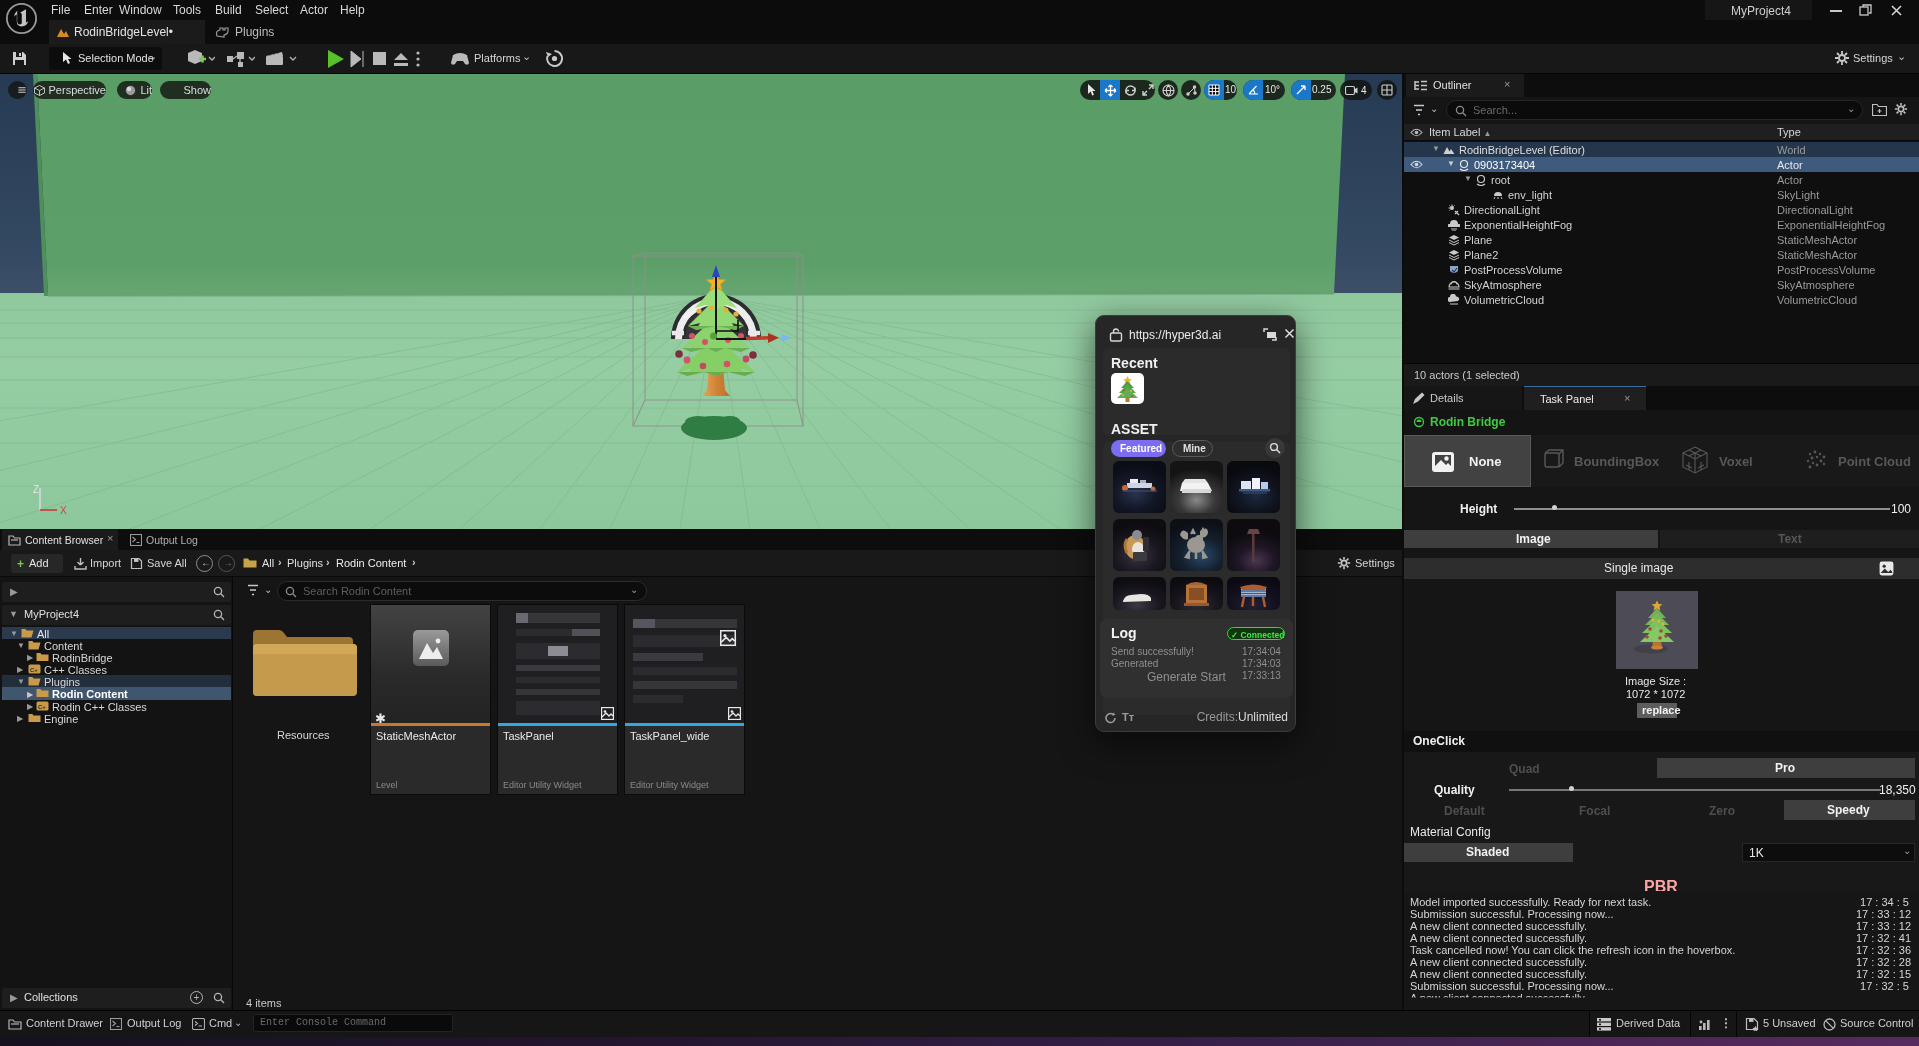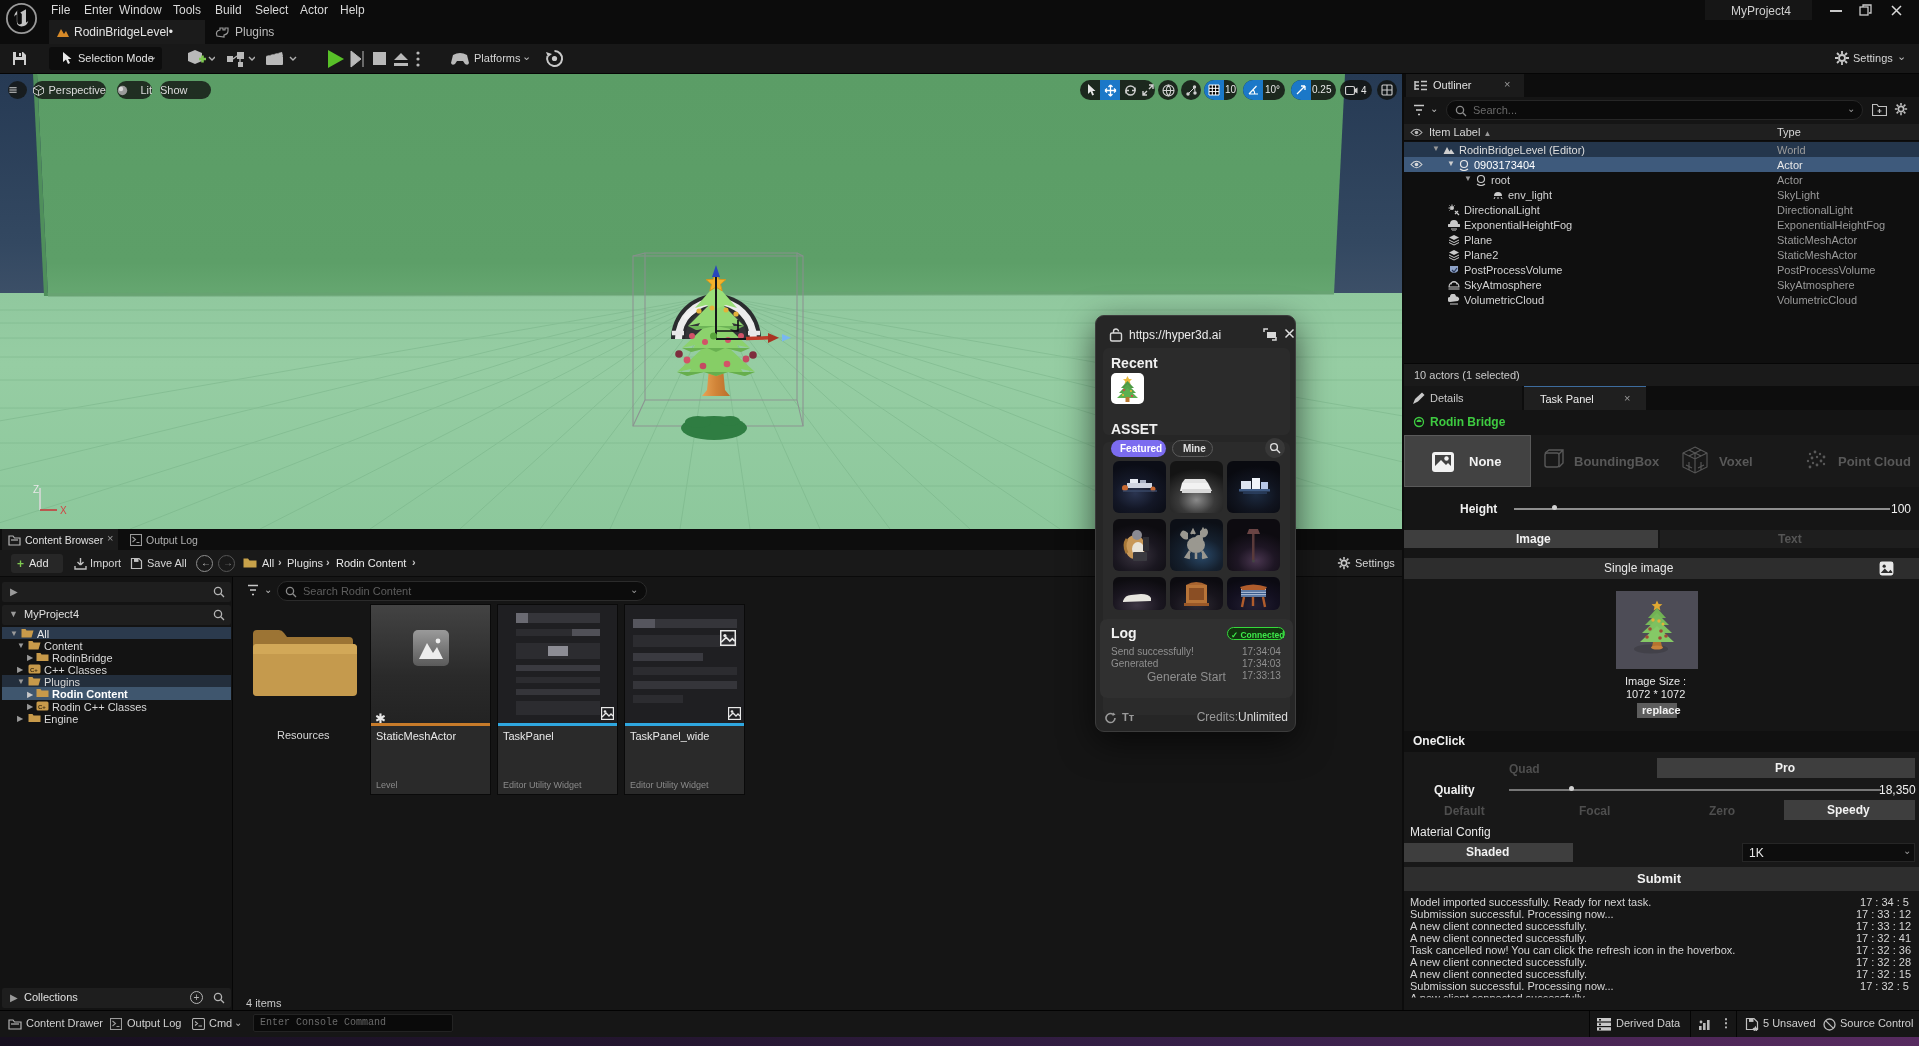--- a/index.html
+++ b/index.html
@@ -2,21 +2,21 @@
 <html><head>
 <meta charset="utf-8">
 <style>
   * { margin:0; padding:0; box-sizing:border-box; }
   html,body { width:1919px; height:1046px; overflow:hidden; background:#0c0c0c;
     font-family:"Liberation Sans", sans-serif; }
   .abs { position:absolute; }
   #stage { position:relative; width:1919px; height:1046px; }
   .txt { white-space:nowrap; }
   .pill { border-radius:10px; background:rgba(20,22,20,0.82); color:#dcdcdc;
-    font-size:11px; display:flex; align-items:center; justify-content:space-between; }
+    font-size:11px; display:flex; align-items:center; justify-content:flex-end; }
 </style>
 </head>
 <body>
 <div id="stage">
 
   
   <div class="abs" style="left:0;top:0;width:1919px;height:20px;background:#0c0c0c;"></div>
   
   <svg class="abs" style="left:5px;top:2px;z-index:20;" width="33" height="33" viewBox="0 0 33 33">
     <circle cx="16.5" cy="16.5" r="14.6" fill="#0b0b0b" stroke="#9a9a9a" stroke-width="1.8"></circle>
@@ -819,23 +819,20 @@
     <div class="abs txt" style="left:6px;top:751px;color:#e8e8e8;font-size:12px;">Material Config</div>
     <div class="abs" style="left:0;top:769px;width:169px;height:19px;background:#3e3e3e;">
       <div class="abs txt" style="left:62px;top:2px;color:#f2f2f2;font-size:12px;font-weight:bold;">Shaded</div>
     </div>
     <div class="abs txt" style="left:240px;top:804px;color:#fca5a5;font-size:16px;font-weight:bold;">PBR</div>
     <div class="abs" style="left:338px;top:769px;width:173px;height:19px;background:#0d0d0d;border:1px solid #262626;">
       <div class="abs txt" style="left:6px;top:2px;color:#e8e8e8;font-size:12px;">1K</div>
       <div class="abs txt" style="left:160px;top:1px;color:#9a9a9a;font-size:10px;">⌄</div>
     </div>
 
-    <div class="abs" style="left:0;top:793px;width:515px;height:24px;background:#2e2e2e;">
-      <div class="abs txt" style="left:233px;top:4px;color:#f2f2f2;font-size:13px;font-weight:bold;">Submit</div>
-    </div>
 
     <div class="abs" style="left:0;top:817px;width:515px;height:193px;background:#161616;">
       <div class="abs txt" style="left:6px;top:5px;color:#d5d5d5;font-size:11px;">Model imported successfully. Ready for next task.</div>
       <div class="abs txt" style="right:10px;top:5px;color:#d5d5d5;font-size:11px;">17 : 34 : 5</div>
       <div class="abs txt" style="left:6px;top:17px;color:#d5d5d5;font-size:11px;">Submission successful. Processing now...</div>
       <div class="abs txt" style="right:8px;top:17px;color:#d5d5d5;font-size:11px;">17 : 33 : 12</div>
       <div class="abs txt" style="left:6px;top:29px;color:#d5d5d5;font-size:11px;">A new client connected successfully.</div>
       <div class="abs txt" style="right:8px;top:29px;color:#d5d5d5;font-size:11px;">17 : 33 : 12</div>
       <div class="abs txt" style="left:6px;top:41px;color:#d5d5d5;font-size:11px;">A new client connected successfully.</div>
       <div class="abs txt" style="right:8px;top:41px;color:#d5d5d5;font-size:11px;">17 : 32 : 41</div>

